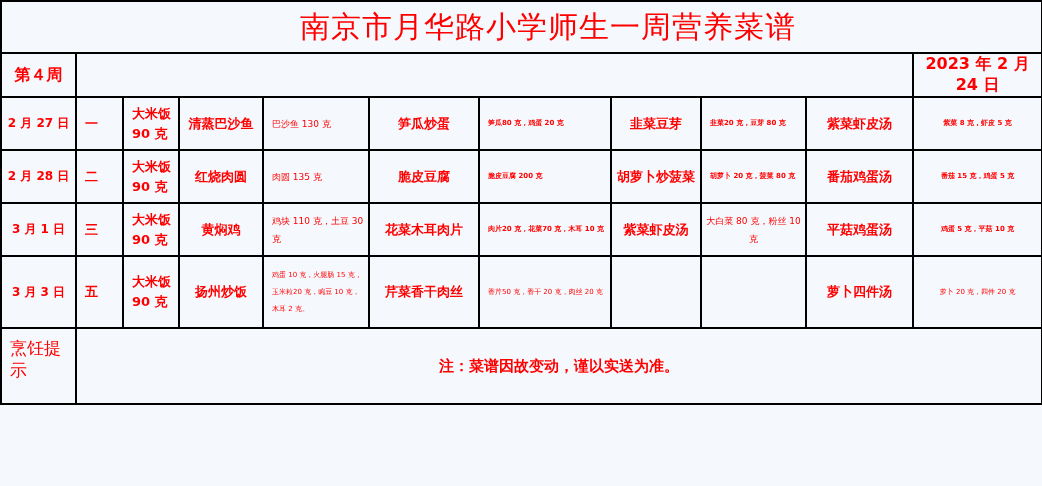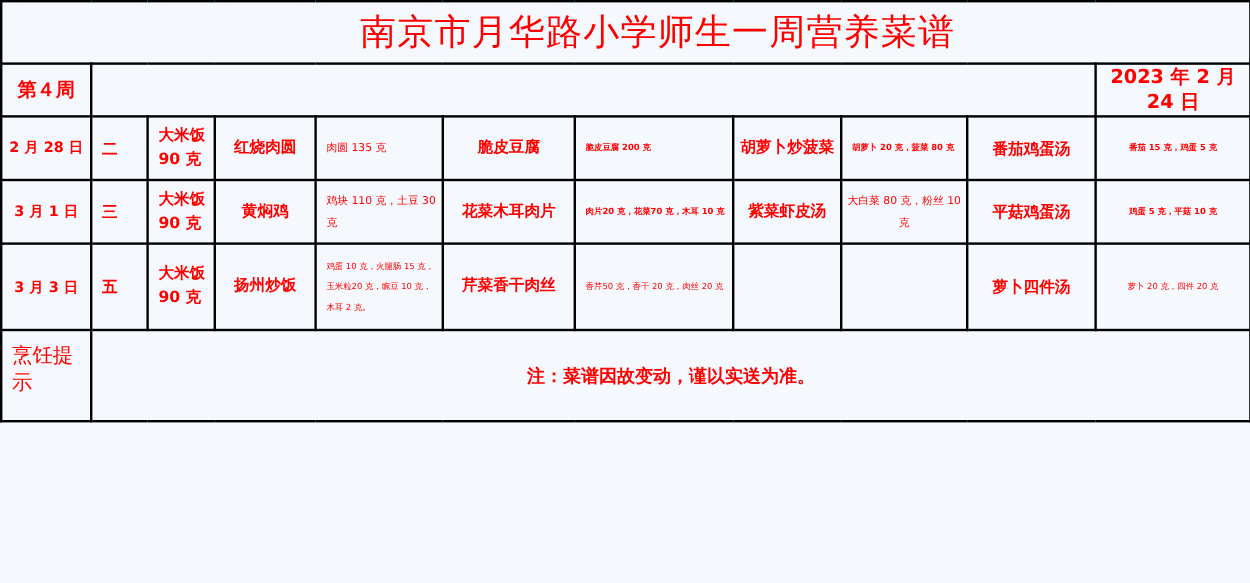--- a/index.html
+++ b/index.html
@@ -49,20 +49,21 @@
   .c-net.center { text-align: center !important; padding-left: 3px !important; }
   .c-soup { font-size: 13px; font-weight: bold; }
   .tip-label {
     height: 64px;
     font-size: 17px;
     text-align: left !important;
     padding-left: 8px !important;
     line-height: 22px;
     vertical-align: top !important;
     padding-top: 10px !important;
+    font-family: Liberation Mono, monospace;
   }
   .tip-note { font-size: 15px; font-weight: bold; }
 </style>
 </head>
 <body>
 
 <div class="sheet">
 <table class="menu">
   <colgroup>
     <col style="width:75px">
@@ -83,20 +84,33 @@
     <td colspan="11" class="title-cell"><span>南京市月华路小学师生一周营养菜谱</span></td>
   </tr>
 
   <tr class="meta-row">
     <td>第４周</td>
     <td colspan="9"></td>
     <td>2023 年 2 月 24 日</td>
   </tr>
 
 
+  <tr class="day-row">
+    <td class="c-date">2 月 27 日</td>
+    <td class="c-week">一</td>
+    <td class="c-staple">大米饭 90 克</td>
+    <td class="c-dish">清蒸巴沙鱼</td>
+    <td class="c-net">巴沙鱼 130 克</td>
+    <td class="c-dish">笋瓜炒蛋</td>
+    <td class="c-net small bold">笋瓜80 克，鸡蛋 20 克</td>
+    <td class="c-dish">韭菜豆芽</td>
+    <td class="c-net small bold">韭菜20 克，豆芽 80 克</td>
+    <td class="c-soup">紫菜虾皮汤</td>
+    <td class="c-net small bold center">紫菜 8 克，虾皮 5 克</td>
+  </tr>
 
   <tr class="day-row">
     <td class="c-date">2 月 28 日</td>
     <td class="c-week">二</td>
     <td class="c-staple">大米饭 90 克</td>
     <td class="c-dish">红烧肉圆</td>
     <td class="c-net">肉圆 135 克</td>
     <td class="c-dish">脆皮豆腐</td>
     <td class="c-net small bold">脆皮豆腐 200 克</td>
     <td class="c-dish">胡萝卜炒菠菜</td>

